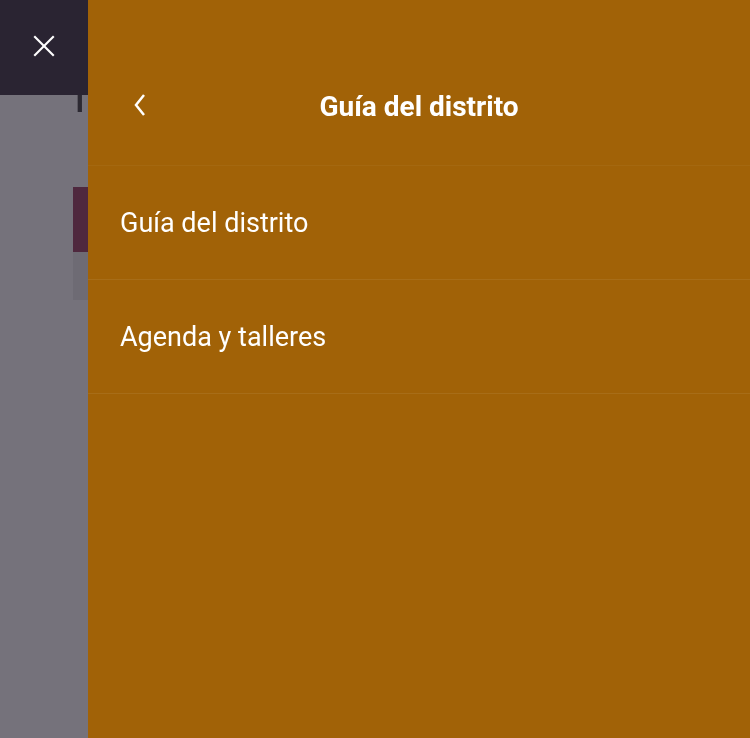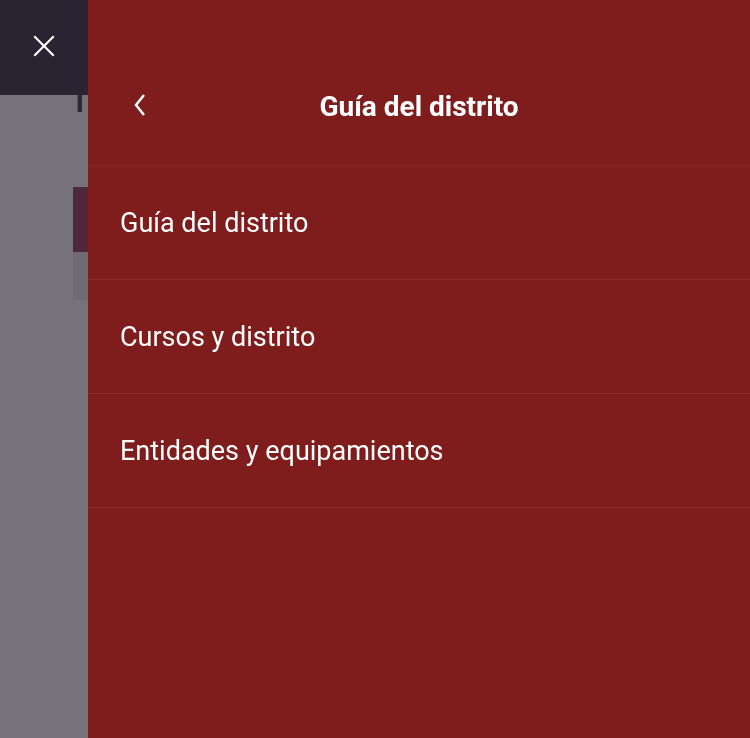--- a/index.html
+++ b/index.html
@@ -72,21 +72,21 @@
       height: 26px;
       stroke: #ffffff;
       stroke-width: 2;
     }
     .panel {
       position: absolute;
       top: 0;
       left: 88px;
       right: 0;
       height: 100%;
-      background: #7f1d1d;
+      background: #a16207;
       display: flex;
       flex-direction: column;
     }
     .panel-header {
       height: 166px;
       display: flex;
       align-items: center;
       padding: 0 32px;
       position: relative;
       border-bottom: 1px solid rgba(255,255,255,0.04);
@@ -157,18 +157,15 @@
         </svg>
       </span>
     </div>
     <div class="panel-title">Guía del distrito</div>
   </div>
 
   <div class="menu-item">
     <span>Guía del distrito</span>
   </div>
   <div class="menu-item">
-    <span>Cursos y distrito</span>
-  </div>
-  <div class="menu-item">
-    <span>Entidades y equipamientos</span>
+    <span>Agenda y talleres</span>
   </div>
 </div>
 
 </body></html>

